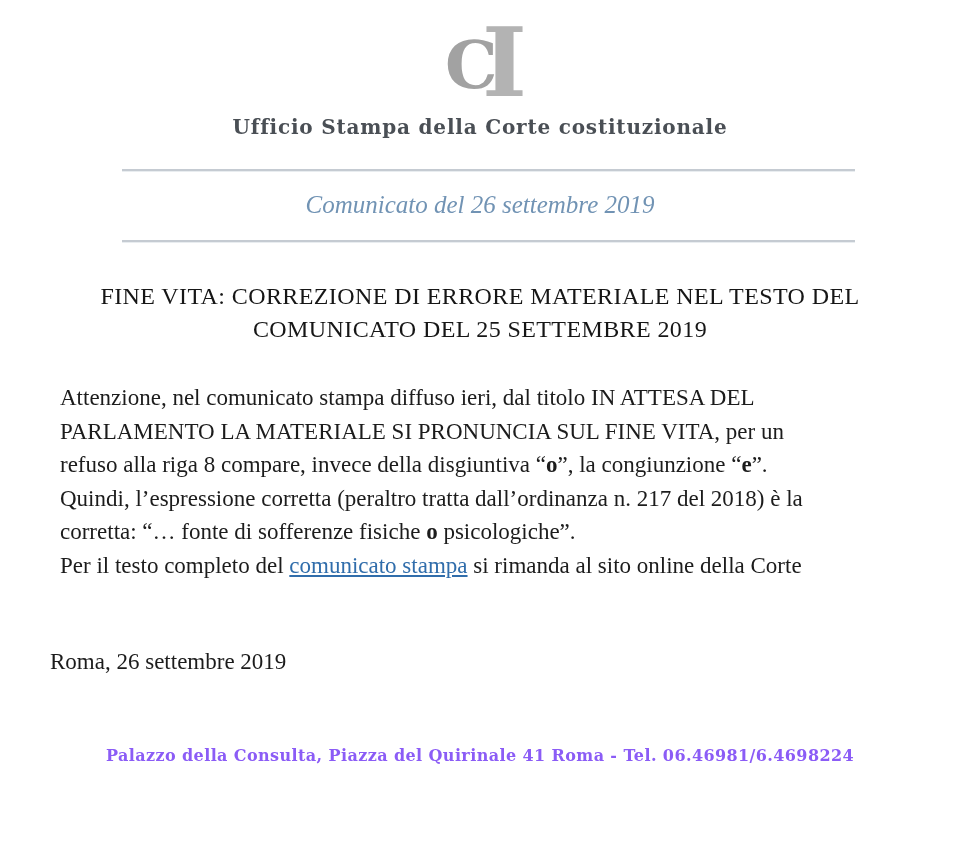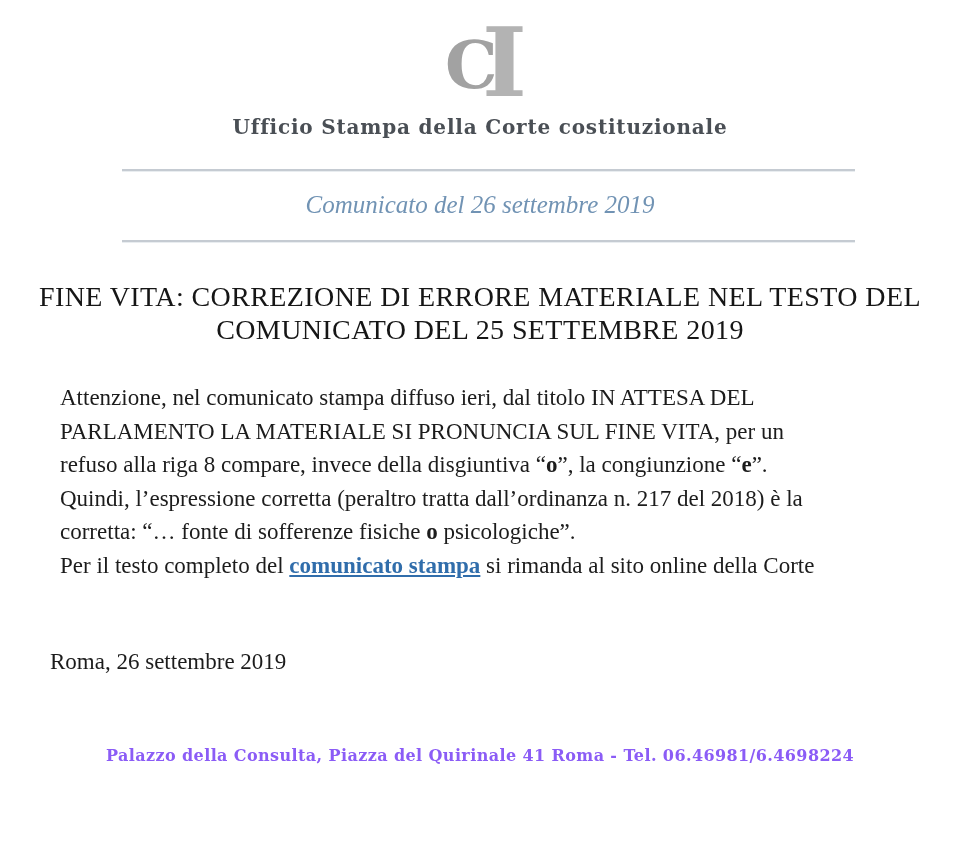--- a/index.html
+++ b/index.html
@@ -77,21 +77,21 @@
     font-style: italic;
     font-size: 25px;
     color: #7193b4;
   }
 
   
   .doc-title {
     position: absolute;
     top: 280px; left: 0; right: 0;
     text-align: center;
-    font-size: 28px;
+    font-size: 24px;
     line-height: 33px;
     letter-spacing: 0.4px;
     color: #161616;
     font-weight: normal;
   }
 
   
   .body-block {
     position: absolute;
     top: 381px; left: 50px;
@@ -99,21 +99,20 @@
     font-size: 23px;
     line-height: 33.5px;
     color: #1c1c1c;
   }
   .bline { white-space: nowrap; margin-left: 10px; }
   .bline .b { font-weight: bold; }
   .bline .link {
     color: #306dab;
     text-decoration: underline;
     cursor: pointer;
-    font-weight: bold;
   }
 
   
   .signoff {
     position: absolute;
     top: 649px; left: 50px;
     font-size: 23px;
     color: #1c1c1c;
   }
 

